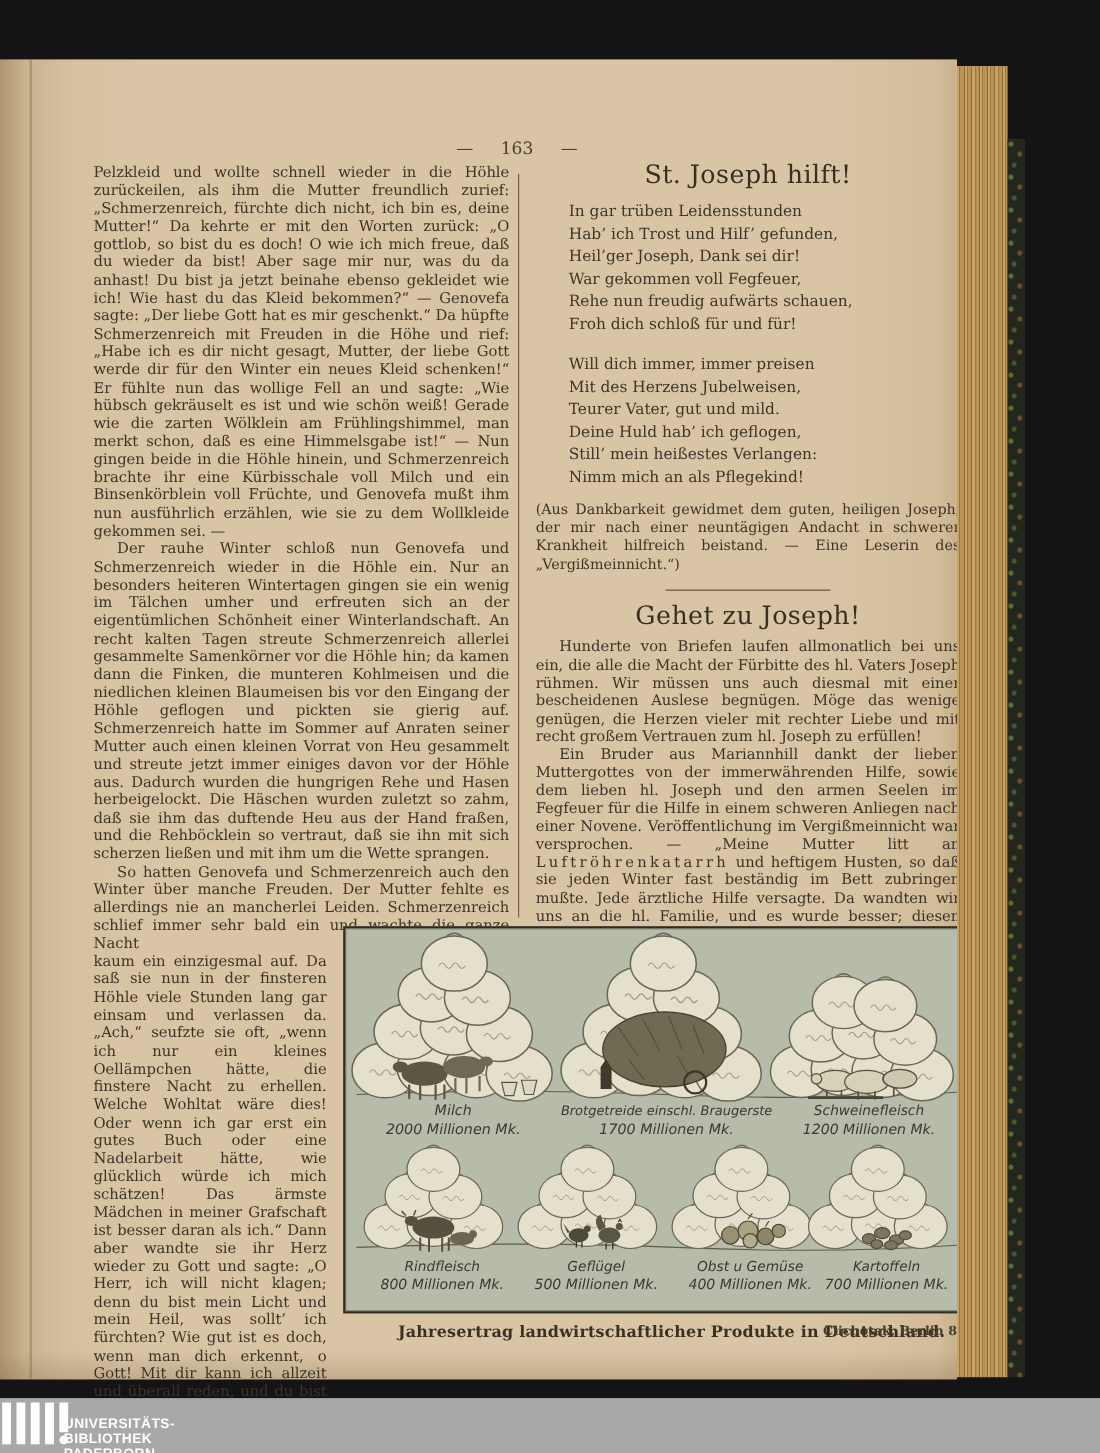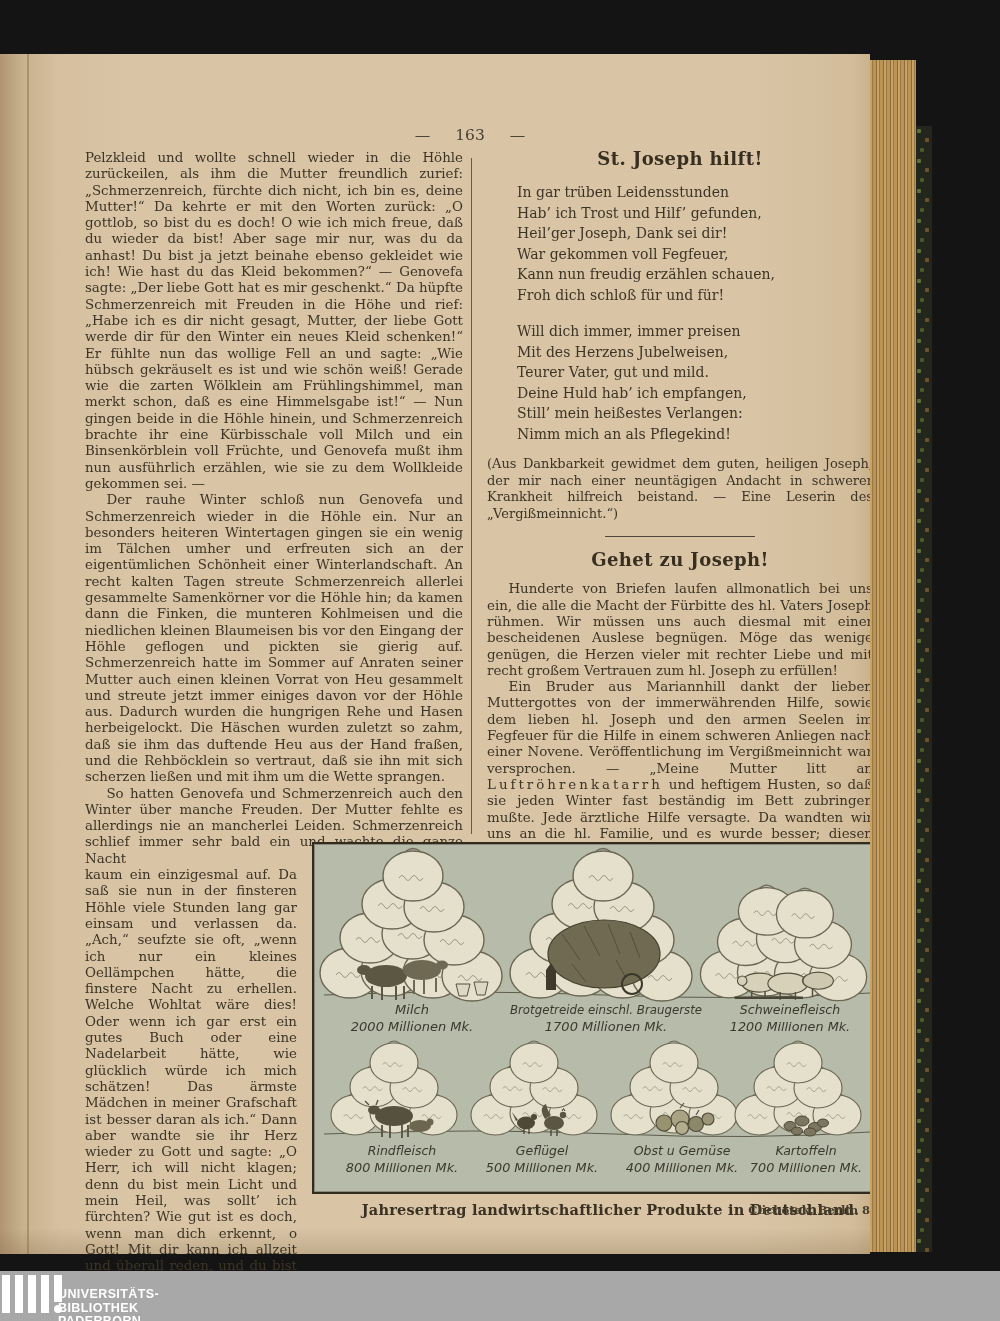--- a/index.html
+++ b/index.html
@@ -40,21 +40,21 @@
   p.ind{text-indent:1.6em;}
   p.cont{text-align-last:justify;}
   p.narrowp{width:212px;}
   .fortsetzung{width:212px;text-align:center;font-size:11.6px;margin-top:2px;color:#463c2d;}
   .col-right{
     position:absolute;left:487px;top:92px;width:386px;
     font-size:13.4px;line-height:16.3px;color:#3d3426;text-align:justify;hyphens:auto;
   }
   .col-right p{margin:0;}
   .headline{
-    text-align:center;font-size:18px;font-weight:700;color:#382f21;
+    text-align:center;font-size:23px;font-weight:400;color:#382f21;
     letter-spacing:.4px;margin:2px 0 12px;line-height:22px;
   }
   .headline2{margin:12px 0 10px;}
   .poem{padding-left:30px;font-size:14px;line-height:20.5px;text-align:left;}
   .poem .vline{white-space:nowrap;}
   .stanza-gap{height:16px;}
   .dedication{margin-top:12px !important;font-size:13px;line-height:16.6px;}
   .article-divider{width:150px;border:none;border-top:1px solid #55483a;margin:14px auto 2px;}
   .spaced{letter-spacing:3px;}
   .col-divider{position:absolute;left:471px;top:104px;width:1px;height:676px;background:#6a5a45;}
@@ -99,27 +99,27 @@
 
   <div class="col-divider"></div>
 
   <div class="col-right">
     <div class="headline">St. Joseph hilft!</div>
     <div class="poem">
       <div class="vline">In gar trüben Leidensstunden</div>
       <div class="vline">Hab’ ich Trost und Hilf’ gefunden,</div>
       <div class="vline">Heil’ger Joseph, Dank sei dir!</div>
       <div class="vline">War gekommen voll Fegfeuer,</div>
-      <div class="vline">Kann nun freudig erzählen schauen,</div>
+      <div class="vline">Rehe nun freudig aufwärts schauen,</div>
       <div class="vline">Froh dich schloß für und für!</div>
       <div class="stanza-gap"></div>
       <div class="vline">Will dich immer, immer preisen</div>
       <div class="vline">Mit des Herzens Jubelweisen,</div>
       <div class="vline">Teurer Vater, gut und mild.</div>
-      <div class="vline">Deine Huld hab’ ich empfangen,</div>
+      <div class="vline">Deine Huld hab’ ich geflogen,</div>
       <div class="vline">Still’ mein heißestes Verlangen:</div>
       <div class="vline">Nimm mich an als Pflegekind!</div>
     </div>
     <p class="dedication">(Aus Dankbarkeit gewidmet dem guten, heiligen Joseph, der mir nach einer neuntägigen Andacht in schwerer Krankheit hilfreich beistand. — Eine Leserin des „Vergißmeinnicht.“)</p>
     <hr class="article-divider">
     <div class="headline headline2">Gehet zu Joseph!</div>
     <p class="ind">Hunderte von Briefen laufen allmonatlich bei uns ein, die alle die Macht der Fürbitte des hl. Vaters Joseph rühmen. Wir müssen uns auch diesmal mit einer bescheidenen Auslese begnügen. Möge das wenige genügen, die Herzen vieler mit rechter Liebe und mit recht großem Vertrauen zum hl. Joseph zu erfüllen!</p>
     <p class="ind"><span>Ein Bruder aus Mariannhill dankt der lieben Muttergottes von der immerwährenden Hilfe, sowie dem lieben hl. Joseph und den armen Seelen im Fegfeuer für die Hilfe in einem schweren Anliegen nach einer Novene. Veröffentlichung im Vergißmeinnicht war versprochen. — „Meine Mutter litt an </span><span class="spaced">Luftröhrenkatarrh</span><span> und heftigem Husten, so daß sie jeden Winter fast beständig im Bett zubringen mußte. Jede ärztliche Hilfe versagte. Da wandten wir uns an die hl. Familie, und es wurde besser; diesen Winter ist unsere liebe Mutter von der Krankheit ganz verschont geblieben. Ich selbst fand auffallende Hilfe in einem schmerzlichen Fußleiden. Ich lege zum Dank ein kleines</span></p>
   </div>
 

